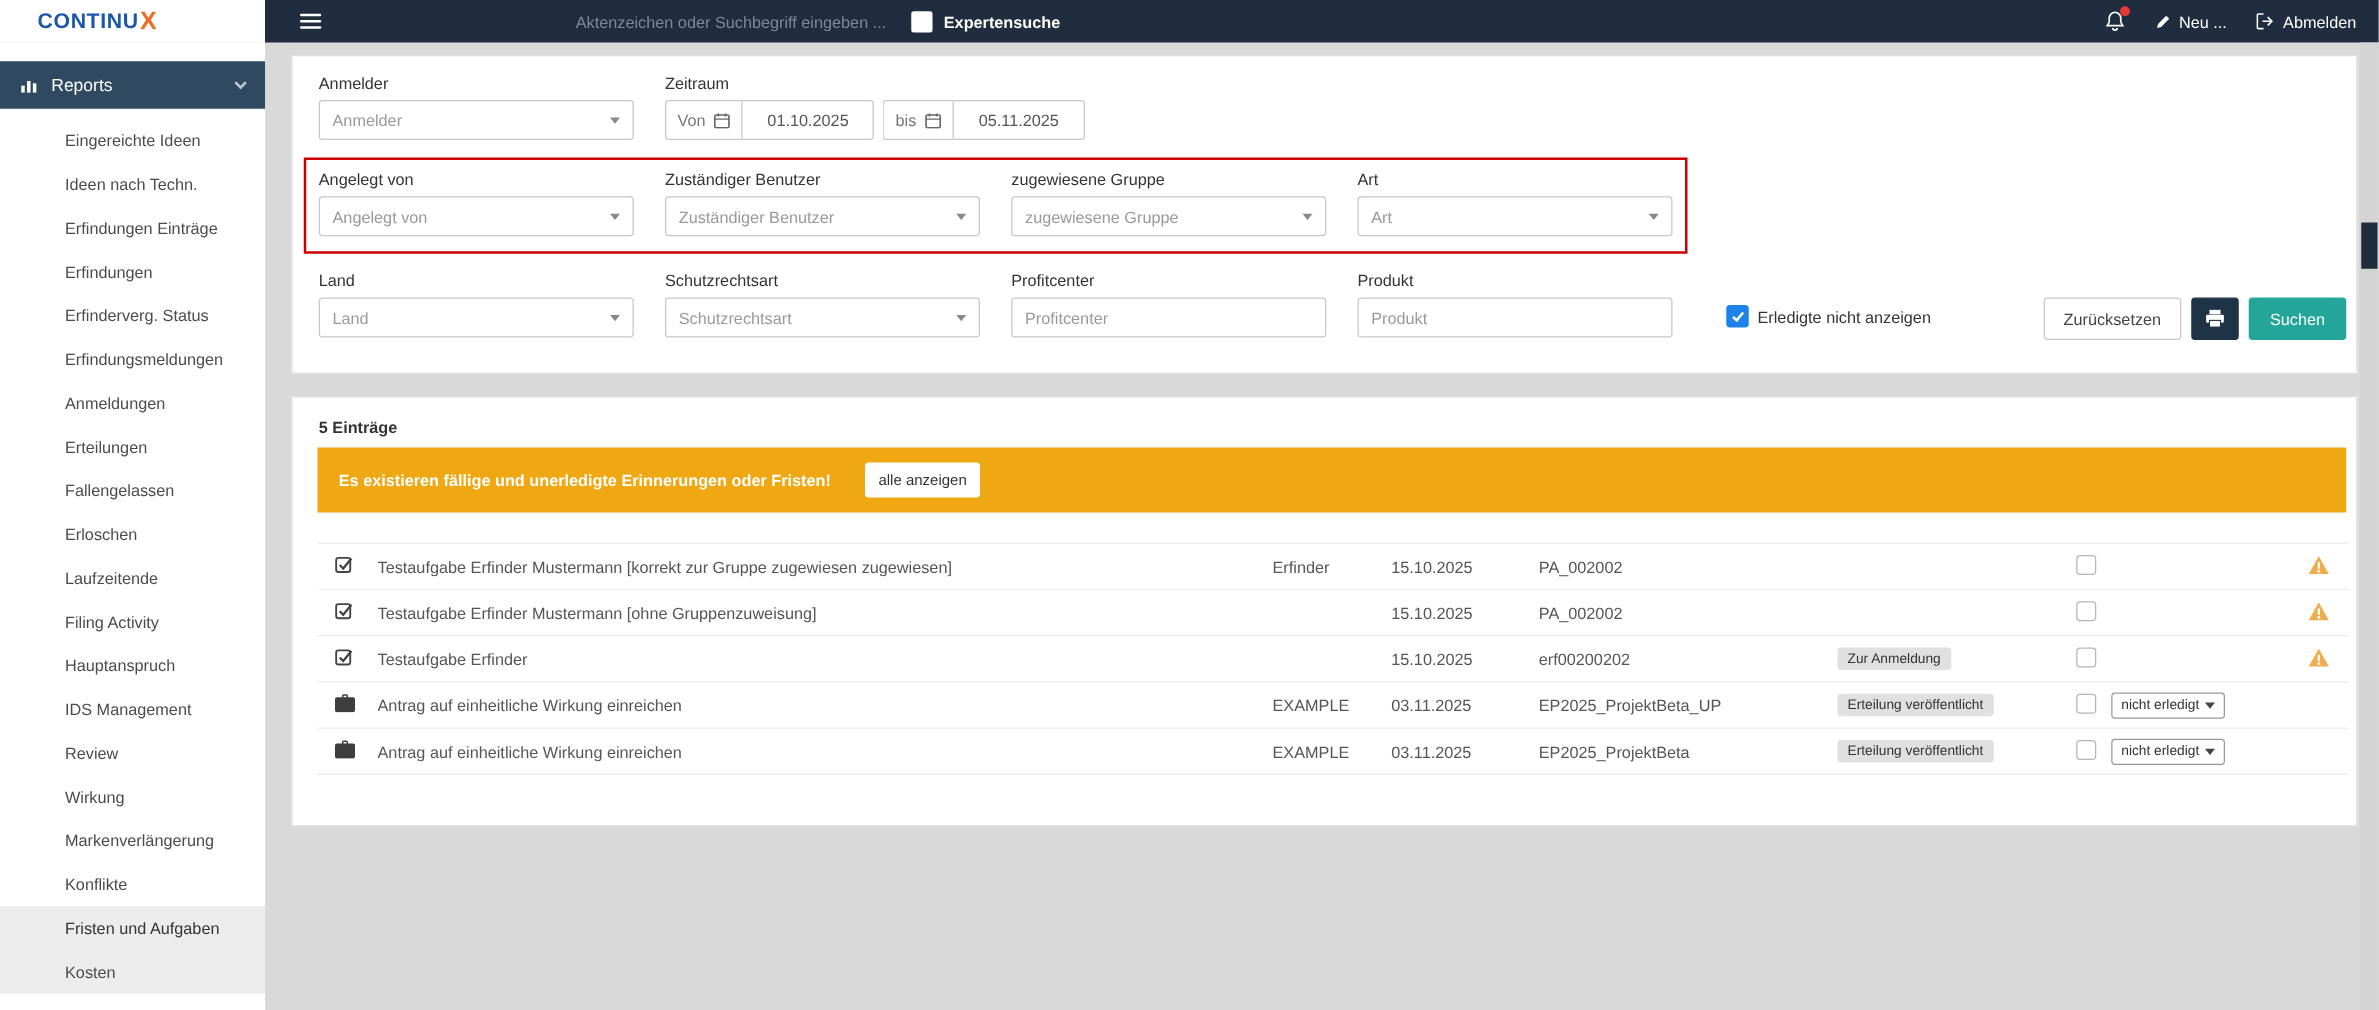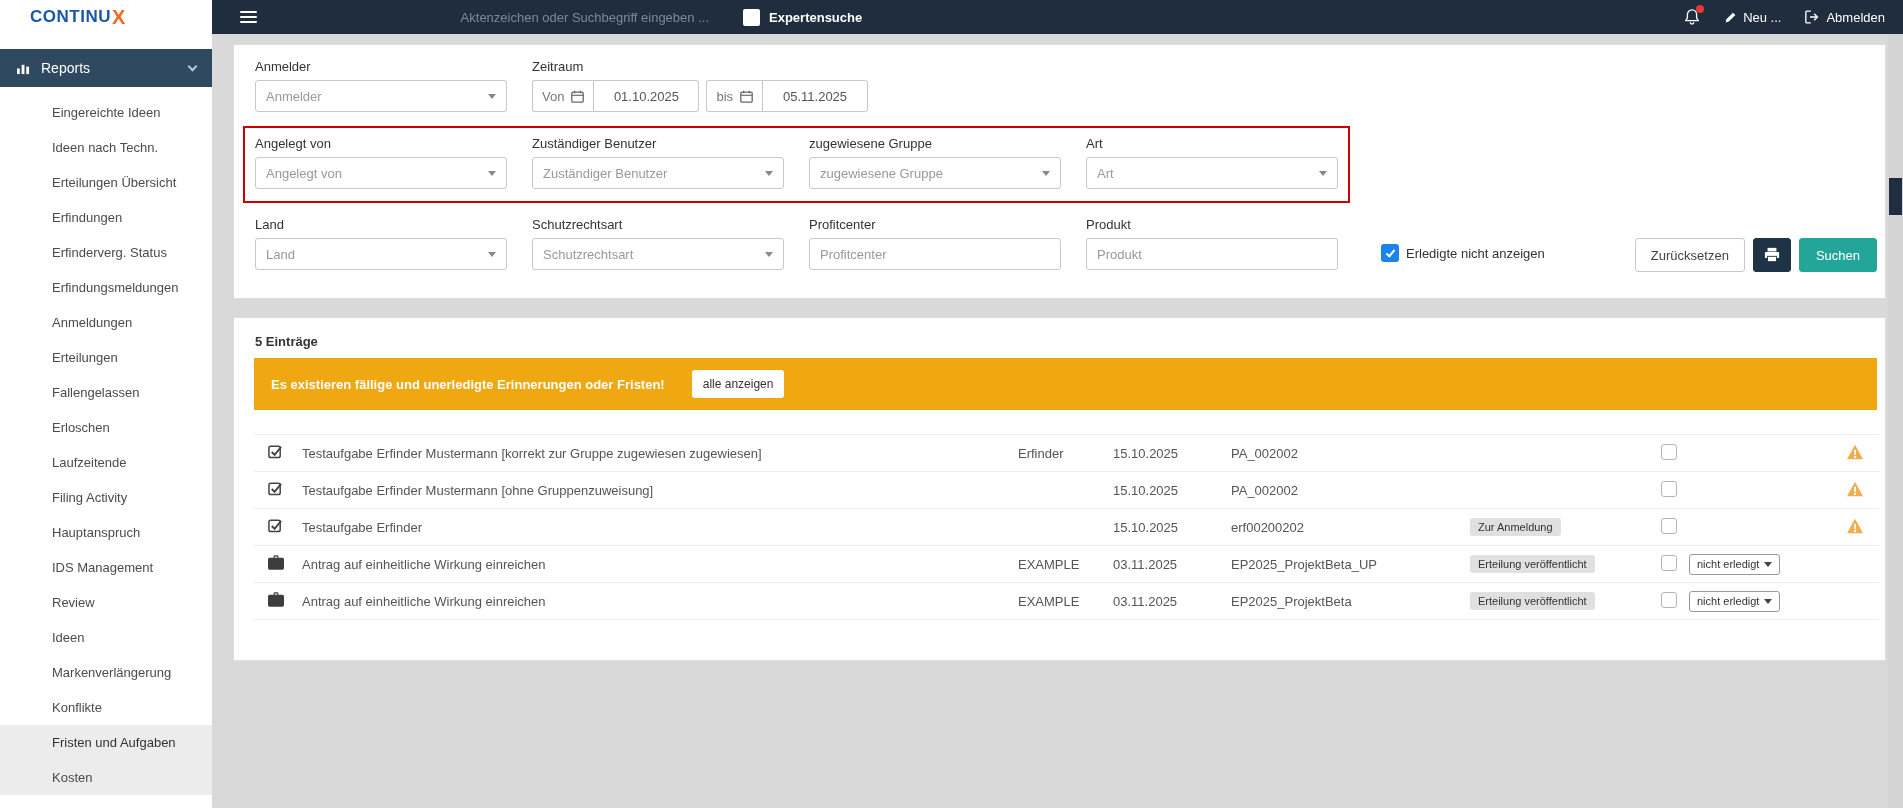--- a/index.html
+++ b/index.html
@@ -16,21 +16,21 @@
   .header{display:flex;height:34px;}
   .logo{width:212px;background:#fff;display:flex;align-items:center;padding-left:30px;
         font-weight:bold;font-size:17px;letter-spacing:.5px;color:var(--logo-blue);}
   .logo .x{color:var(--logo-orange);font-size:20px;margin-left:1px;}
   .topnav{flex:1;background:var(--navy);display:flex;align-items:center;padding:0 18px;color:#fff;}
   .burger{display:inline-flex;flex-direction:column;gap:3px;cursor:pointer;margin-left:10px;}
   .burger i{width:17px;height:2px;background:#fff;border-radius:1px;}
   .global-search{margin-left:24px;width:430px;background:transparent;border:none;outline:none;
         color:#fff;font-size:13px;font-family:inherit;text-align:right;}
   .global-search::placeholder{color:#7b8a99;}
-  .expert{display:flex;align-items:center;gap:9px;margin-left:32px;}
+  .expert{display:flex;align-items:center;gap:9px;margin-left:18px;}
   .expert .box{width:17px;height:17px;background:#fff;border-radius:2px;cursor:pointer;}
   .expert span{font-weight:bold;font-size:13px;}
   .nav-right{margin-left:auto;display:flex;align-items:center;gap:24px;}
   .bell-wrap{position:relative;cursor:pointer;display:flex;}
   .red-dot{position:absolute;top:-3px;right:-4px;width:8px;height:8px;border-radius:50%;background:#e53935;}
   .nav-btn{display:flex;align-items:center;gap:6px;cursor:pointer;font-size:13px;color:#fff;}
   
   .body-row{display:flex;height:774px;}
   .sidebar{width:212px;background:#fff;flex:none;overflow:hidden;}
   .section-head{margin-top:15px;height:38px;background:var(--panel);color:#fff;display:flex;
@@ -150,21 +150,21 @@
       <span>Reports</span>
       <span class="chev"></span>
     </div>
     <div class="side-list">
 
         <div class="side-item">Eingereichte Ideen</div>
 
         <div class="side-item">Ideen nach Techn.</div>
 
 
-        <div class="side-item">Erteilungen Übersicht</div>
+        <div class="side-item">Erfindungen Einträge</div>
 
         <div class="side-item">Erfindungen</div>
 
         <div class="side-item">Erfinderverg. Status</div>
 
         <div class="side-item">Erfindungsmeldungen</div>
 
         <div class="side-item">Anmeldungen</div>
 
         <div class="side-item">Erteilungen</div>
@@ -176,21 +176,21 @@
         <div class="side-item">Laufzeitende</div>
 
         <div class="side-item">Filing Activity</div>
 
         <div class="side-item">Hauptanspruch</div>
 
         <div class="side-item">IDS Management</div>
 
         <div class="side-item">Review</div>
 
-        <div class="side-item">Ideen</div>
+        <div class="side-item">Wirkung</div>
 
         <div class="side-item">Markenverlängerung</div>
 
         <div class="side-item">Konflikte</div>
 
         <div class="side-item active">Fristen und Aufgaben</div>
 
         <div class="side-item">Kosten</div>
       </div>
   </div>

